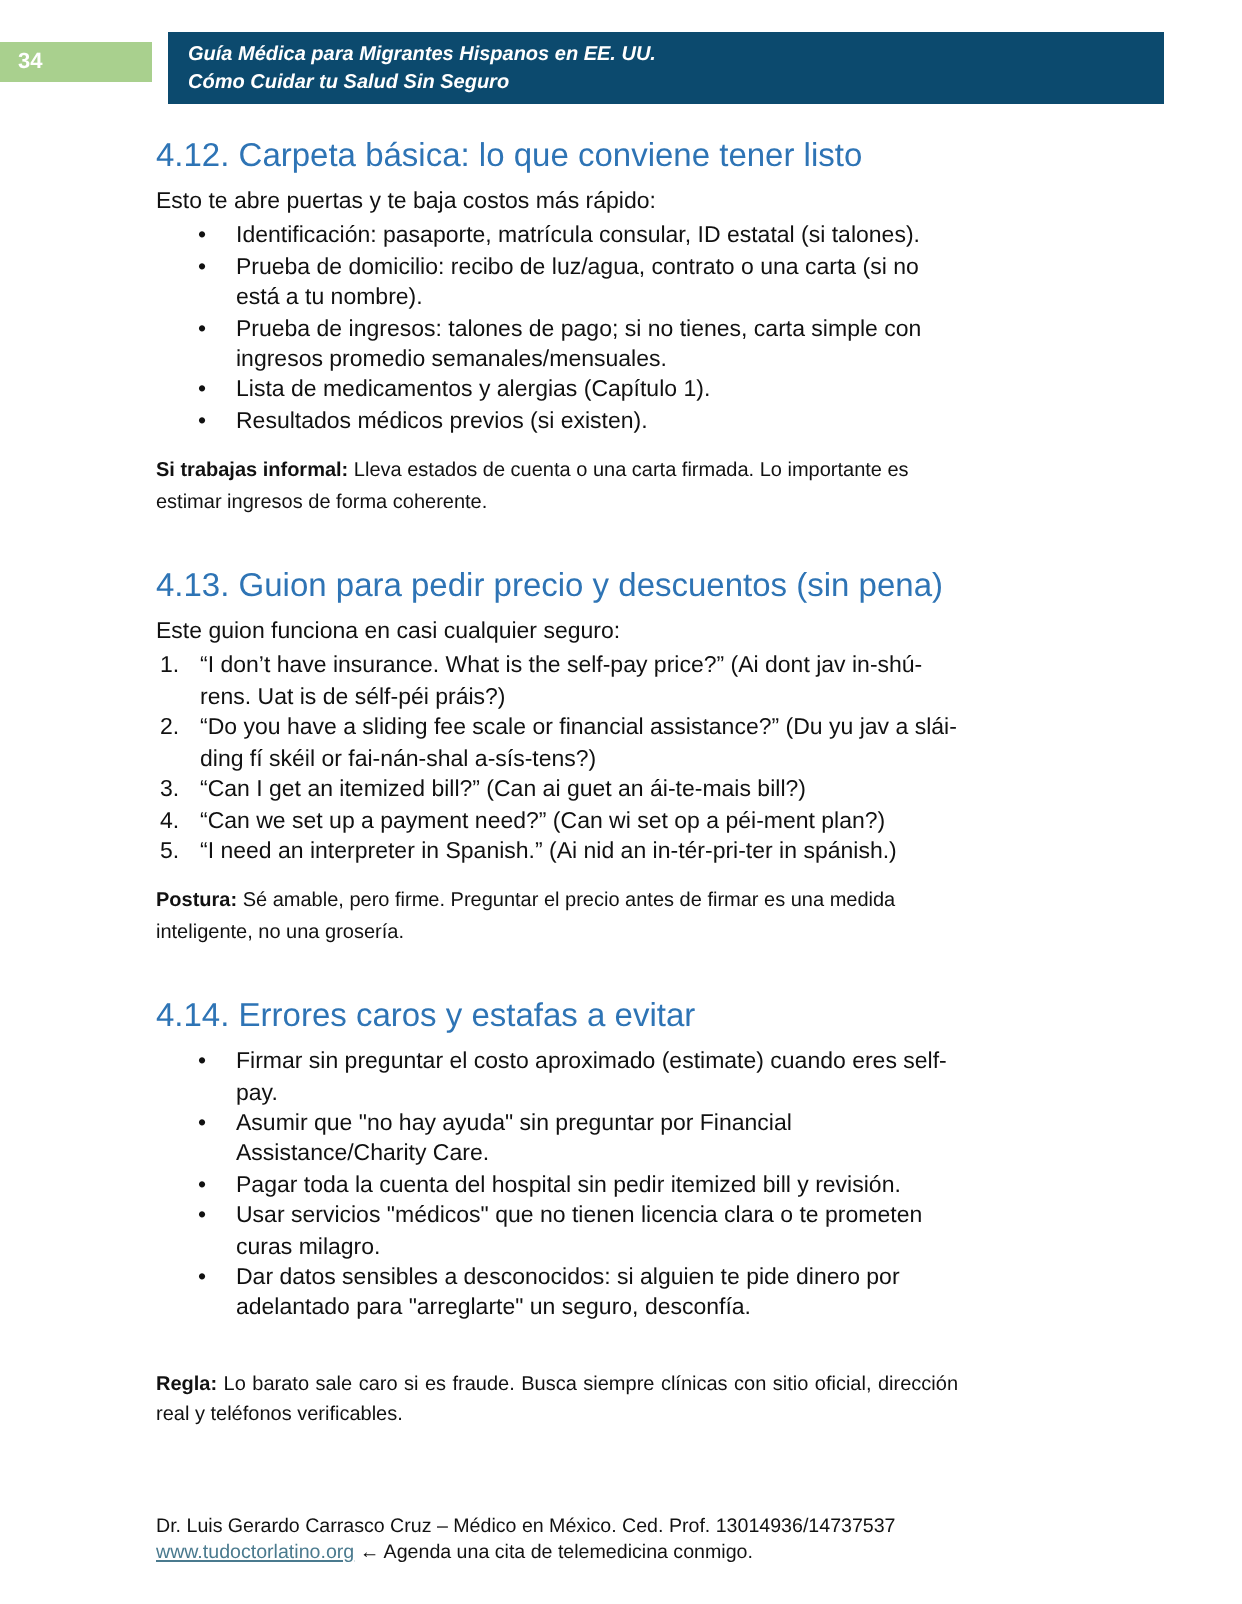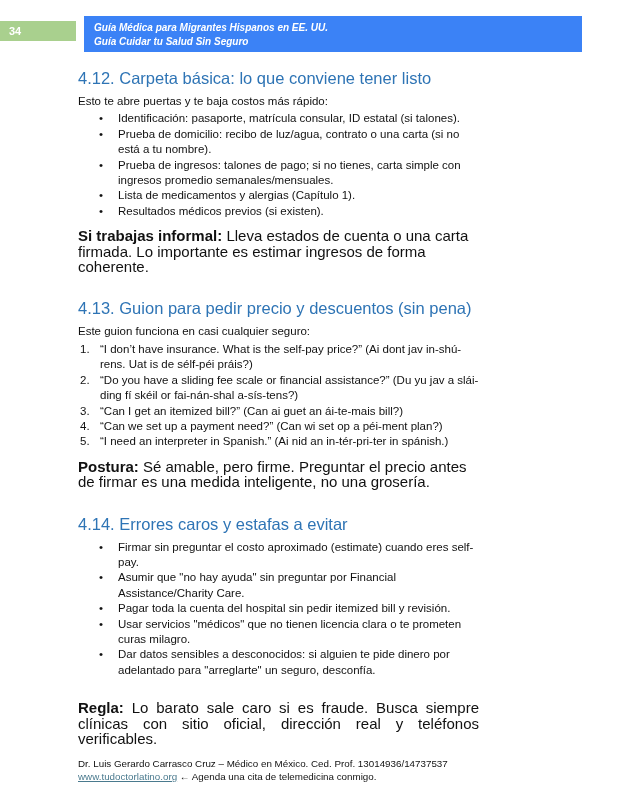--- a/index.html
+++ b/index.html
@@ -37,21 +37,21 @@
     line-height: 20px;
     padding-left: 9px;
     box-sizing: border-box;
   }
   .banner {
     position: absolute;
     top: 0;
     left: 84px;
     width: 498px;
     height: 36px;
-    background: #3b82f6;
+    background: #0c4a6e;
     color: #ffffff;
     font-size: 10px;
     font-weight: bold;
     font-style: italic;
     line-height: 13.5px;
     padding: 5px 0 0 10px;
     box-sizing: border-box;
   }
   
   .content {
@@ -71,21 +71,21 @@
   }
   h2.first {
     margin-top: 16px;
   }
   p.body-text {
     font-size: 11.5px;
     line-height: 15.4px;
     margin: 0 0 2px 0;
   }
   p.note {
-    font-size: 15px;
+    font-size: 10px;
     line-height: 15.4px;
     margin: 9px 0 0 0;
   }
   p.note.justify {
     text-align: justify;
     margin-top: 22px;
   }
   p.note b { font-weight: bold; }
   ul.bullets {
     list-style: none;
@@ -140,21 +140,21 @@
 </style>
 </head>
 <body>
 
 <div class="topbar">
   <div class="page-num-box">
     <span>34</span>
   </div>
   <div class="banner">
     <div>Guía Médica para Migrantes Hispanos en EE. UU.</div>
-    <div>Guía Cuidar tu Salud Sin Seguro</div>
+    <div>Cómo Cuidar tu Salud Sin Seguro</div>
   </div>
 </div>
 
 <div class="content">
 
   <h2 class="sec-heading first">4.12. Carpeta básica: lo que conviene tener listo</h2>
   <p class="body-text">Esto te abre puertas y te baja costos más rápido:</p>
   <ul class="bullets">
     <li>Identificación: pasaporte, matrícula consular, ID estatal (si talones).</li>
     <li>Prueba de domicilio: recibo de luz/agua, contrato o una carta (si no está a tu nombre).</li>

